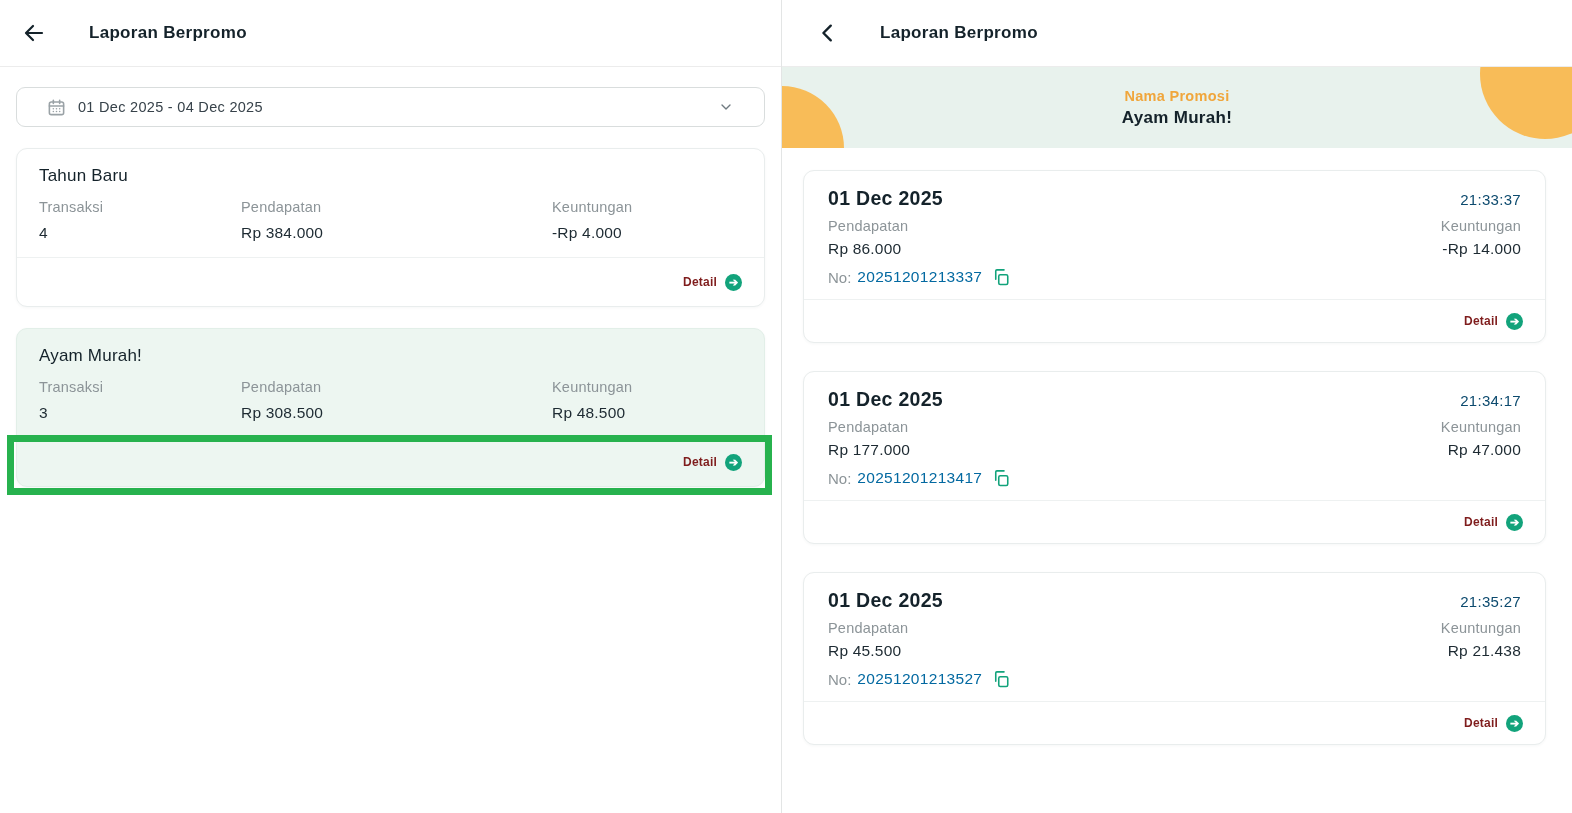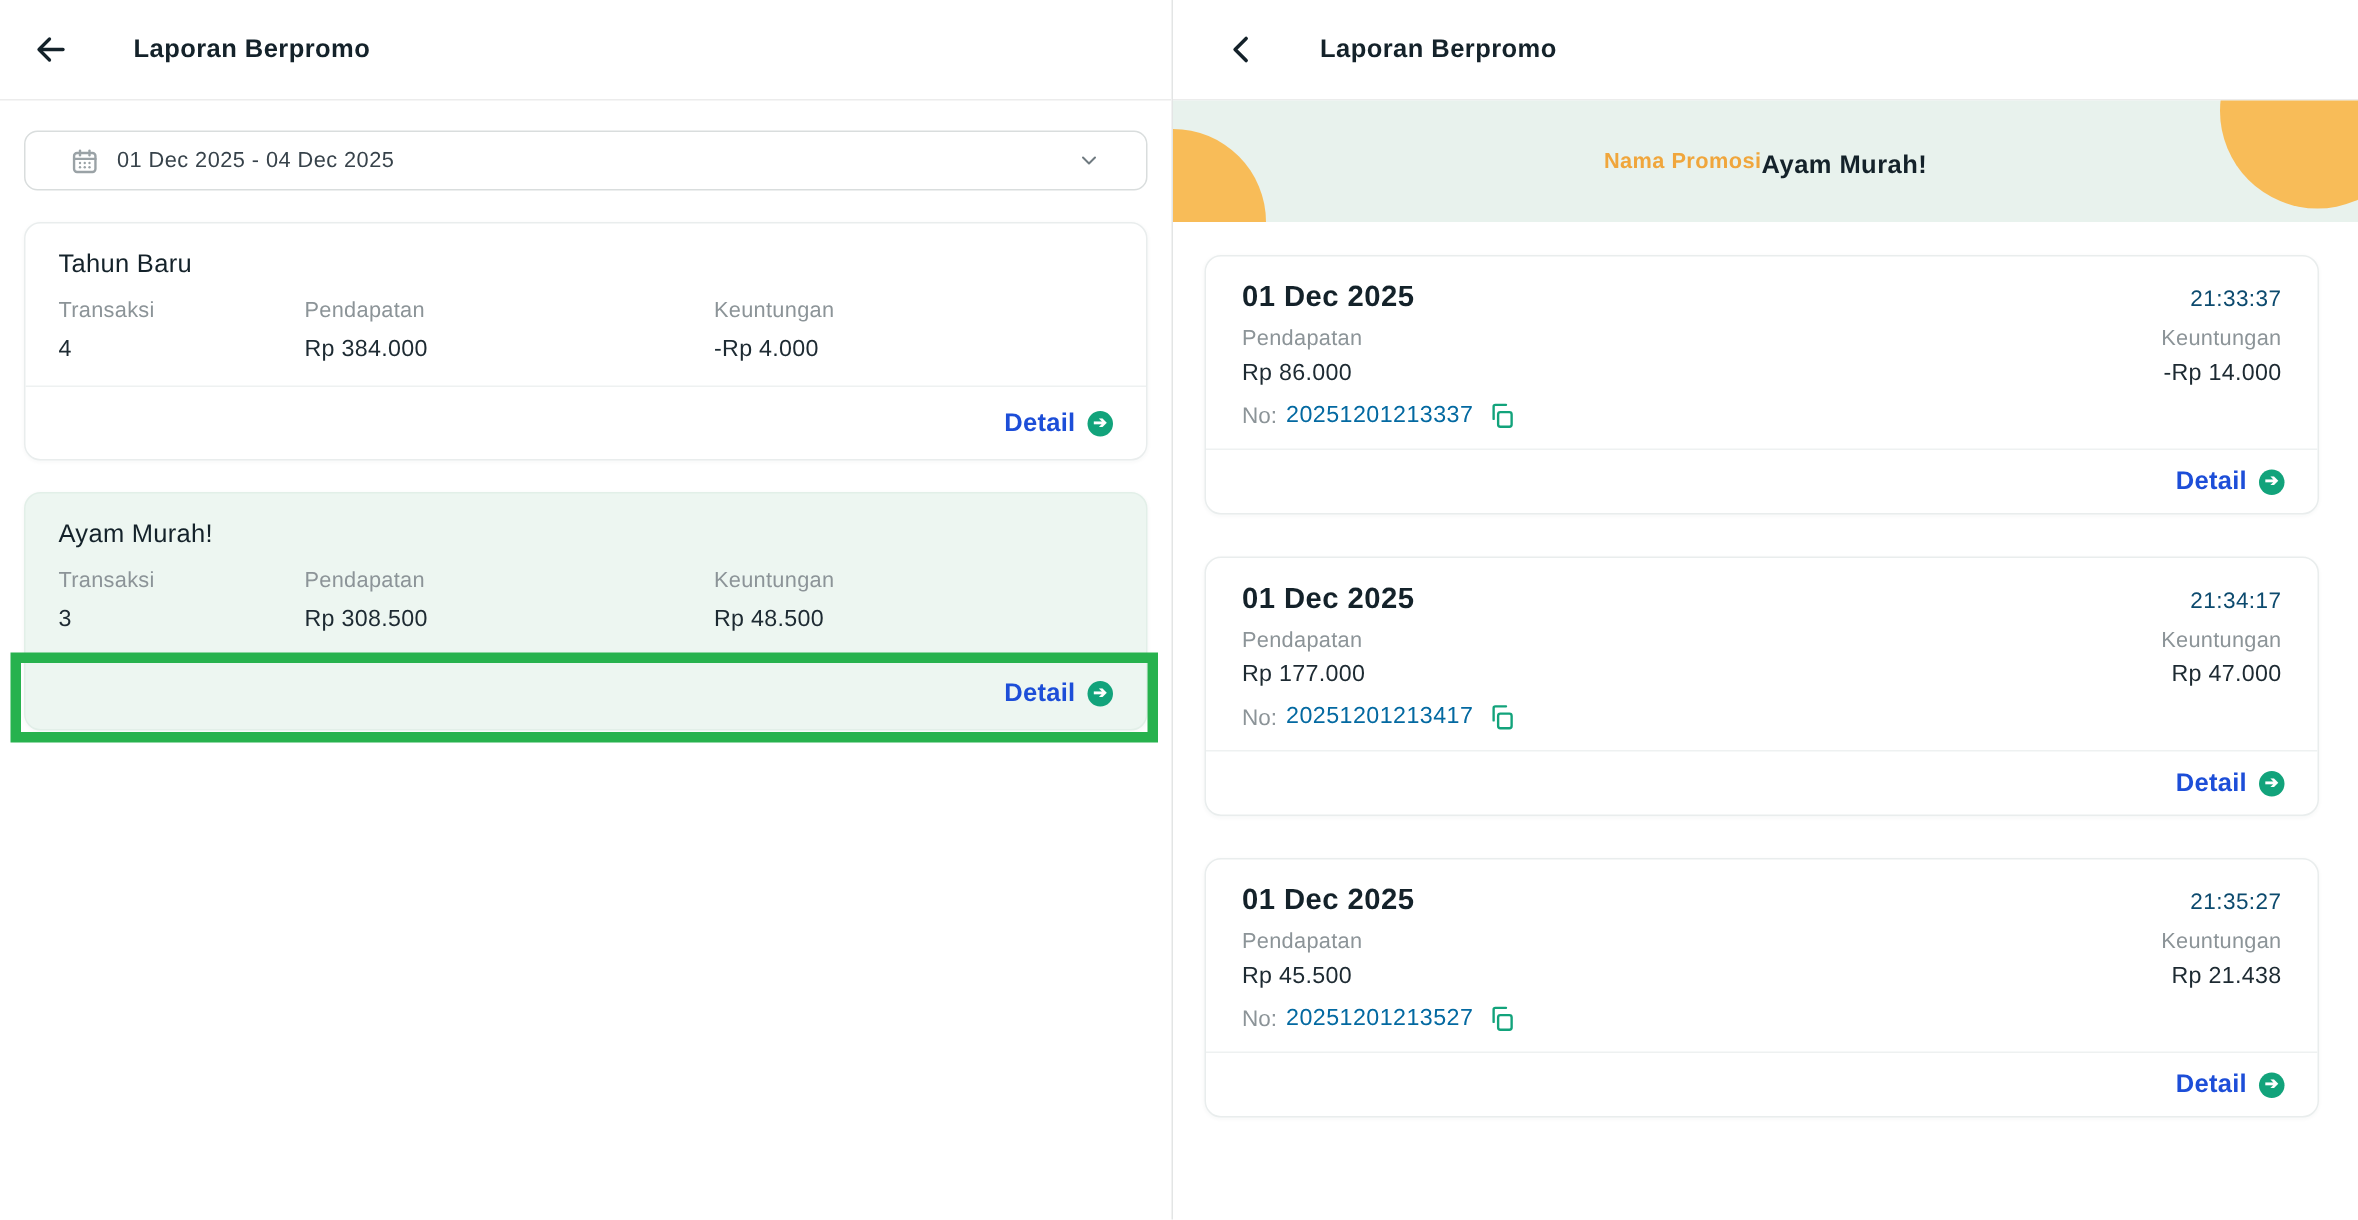--- a/index.html
+++ b/index.html
@@ -48,49 +48,49 @@
     box-shadow:0 1px 3px rgba(20,40,40,.04);
   }
   .card-footer {
     border-top:1px solid #eef1f1; height:49px;
     display:flex; align-items:center; justify-content:flex-end;
     padding-right:22px;
   }
   .detail-link {
     display:flex; align-items:center; gap:8px; cursor:pointer; text-decoration:none;
   }
-  .detail-text { font-size:17px; font-weight:bold; color:#1d4ed8; letter-spacing:.2px;padding-left:48px; }
+  .detail-text { font-size:12px; font-weight:bold; color:#7f1d1d; letter-spacing:.2px;padding-left:48px; }
   .arrow-circle {
     width:17px; height:17px; border-radius:50%; background:#12a37b;
     display:flex; align-items:center; justify-content:center;
     color:#fff; font-size:11px; line-height:1; font-weight:bold;
   }
   .lbl { font-size:14.5px; color:#8c9498; letter-spacing:.2px; }
   .val { font-size:15.5px; color:#1d2a32; letter-spacing:.2px; }
 
   
   .promo-card { margin-top:21px; }
   .promo-card .card-body { padding:17px 22px 15px 22px; }
   .promo-name { font-size:17px; font-weight:normal; color:#14222a; letter-spacing:.2px; }
-  .promo-cols { display:flex; margin-top:13px; }
+  .promo-cols { display:flex; margin-top:13px;gap:38px; }
   .promo-col .val { margin-top:9px; }
   .promo-col.c1 { width:164px; }
   .promo-col.c2 { width:273px; }
   .promo-card.highlighted { background:#edf6f1; border-color:#e2efe8; }
   .promo-card.highlighted .card-footer { border-top-color:#e3efe9; position:relative; }
 
   .click-annotation {
     position:absolute; left:-10px; right:-8px; top:-3px; bottom:-9px;
     border:7px solid #27b24e; pointer-events:none; z-index:5;
   }
 
   
   .banner {
     height:81px; background:#e8f2ed; position:relative; overflow:hidden;
-    display:flex; flex-direction:row; align-items:center; justify-content:center;
+    display:flex; flex-direction:column; align-items:center; justify-content:center;
   }
   .banner-label { font-size:14.5px; font-weight:bold; color:#f0a63c; letter-spacing:.3px; }
   .banner-promo { margin-top:4px; font-size:17px; font-weight:bold; color:#14222a; letter-spacing:.3px; }
   .deco-left {
     position:absolute; left:0; bottom:0; width:62px; height:62px;
     background:#f8bc58; border-top-right-radius:100%;
   }
   .deco-right {
     position:absolute; right:-38px; top:-58px; width:130px; height:130px;
     background:#f8bc58; border-radius:50%;

